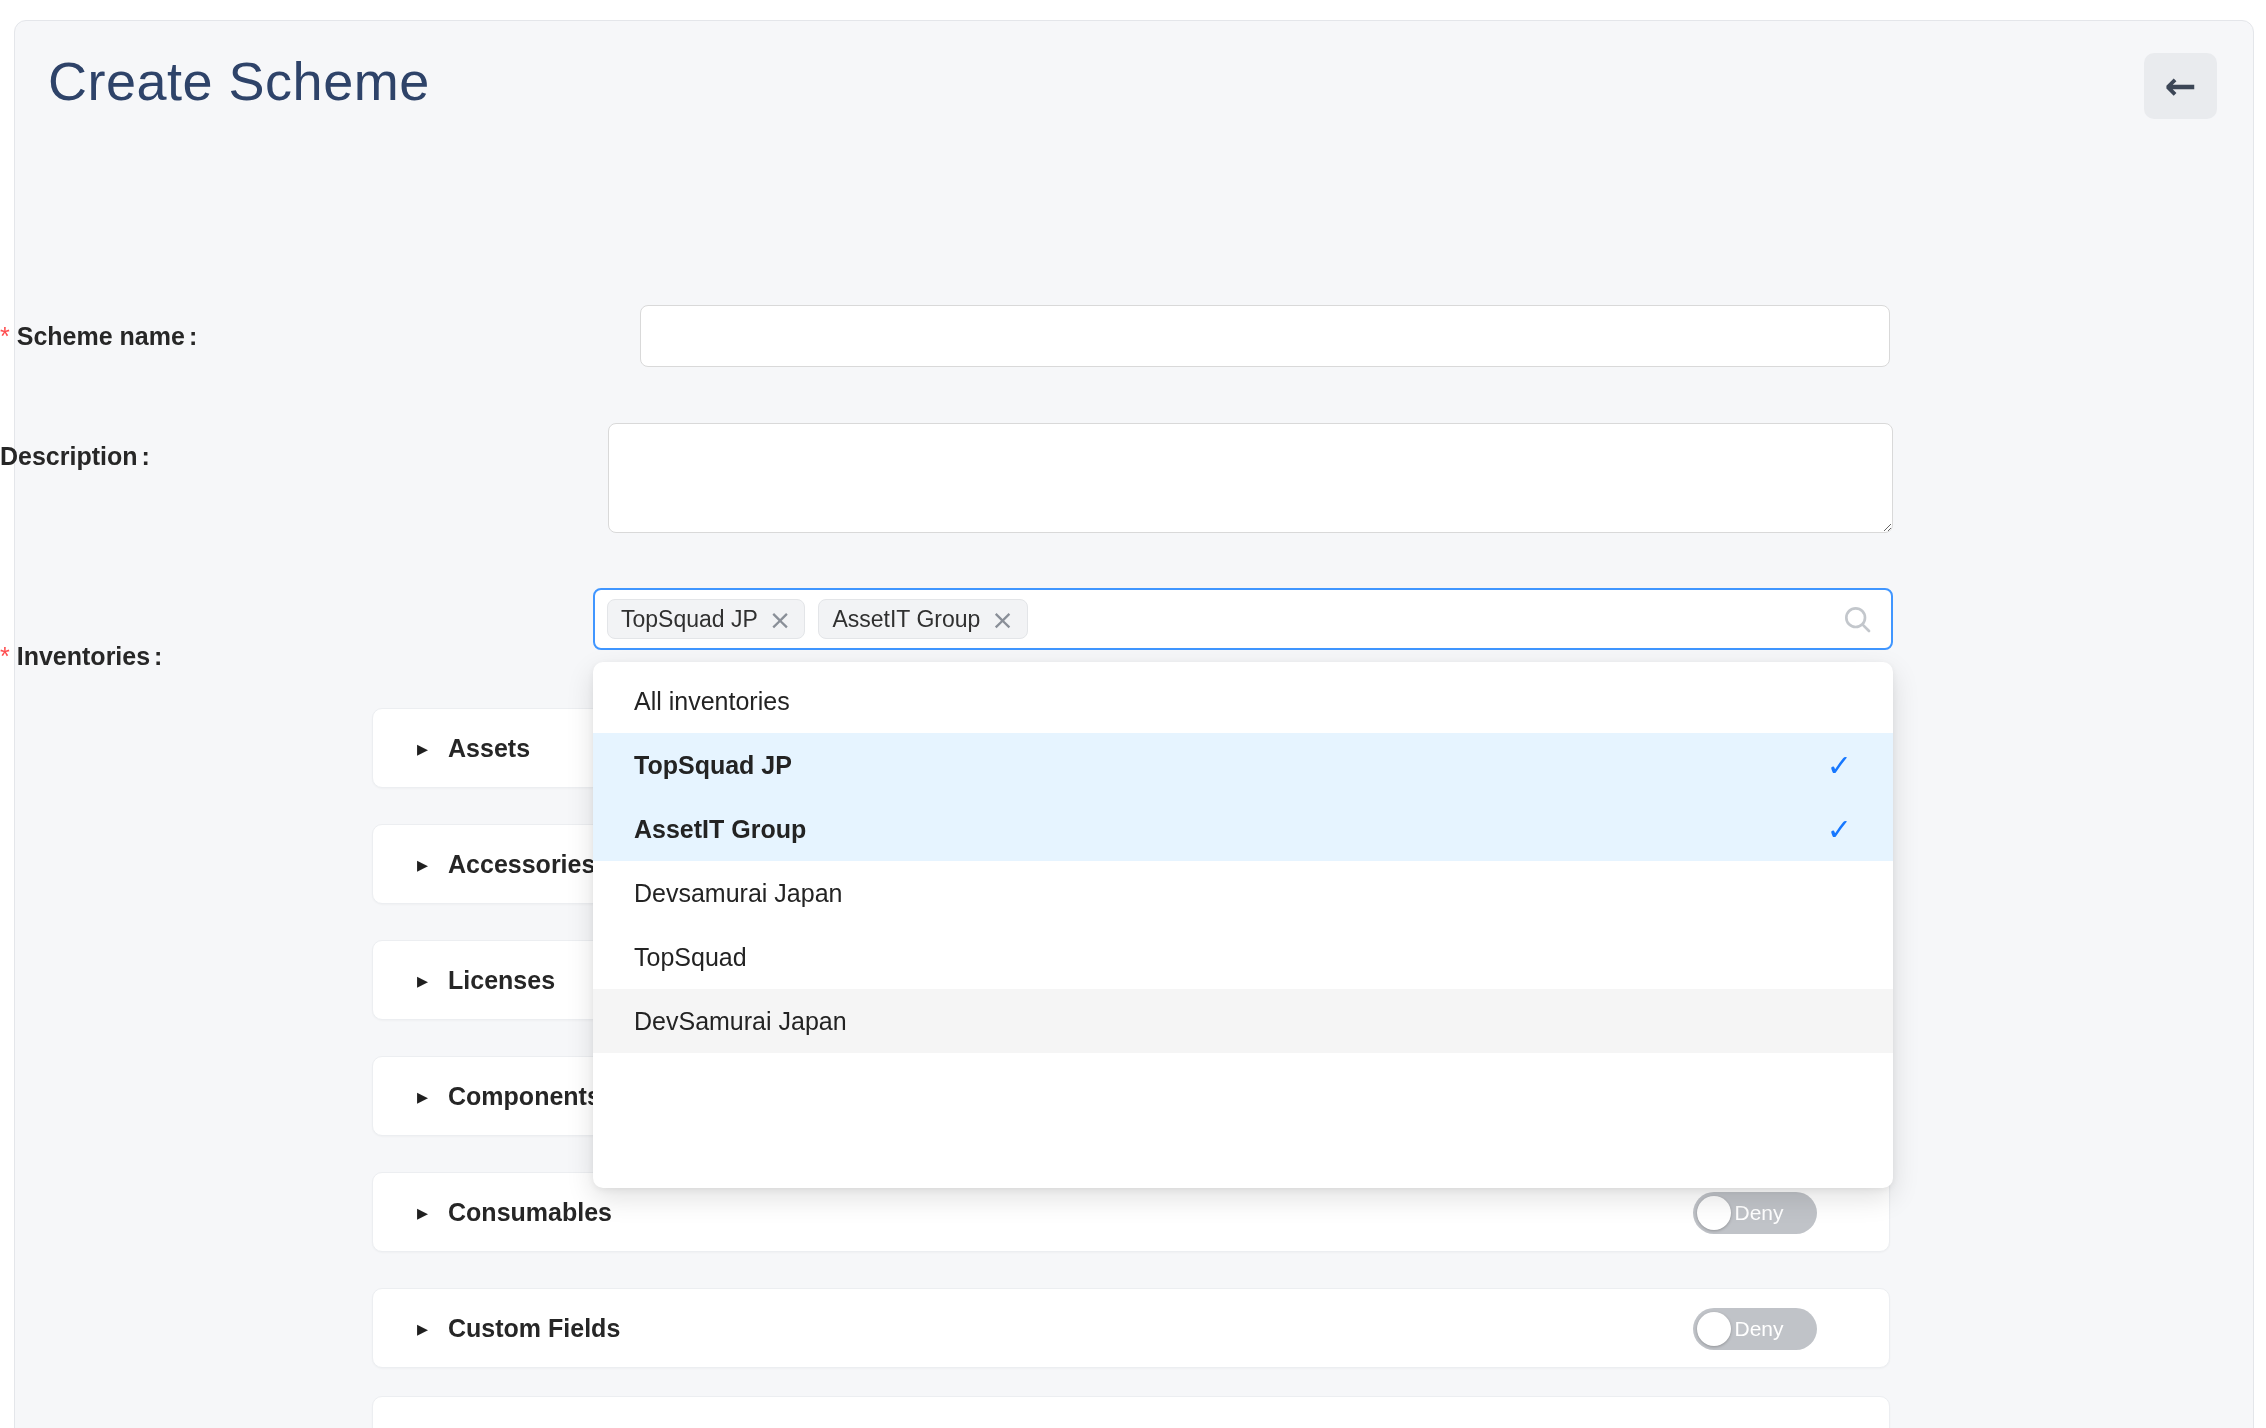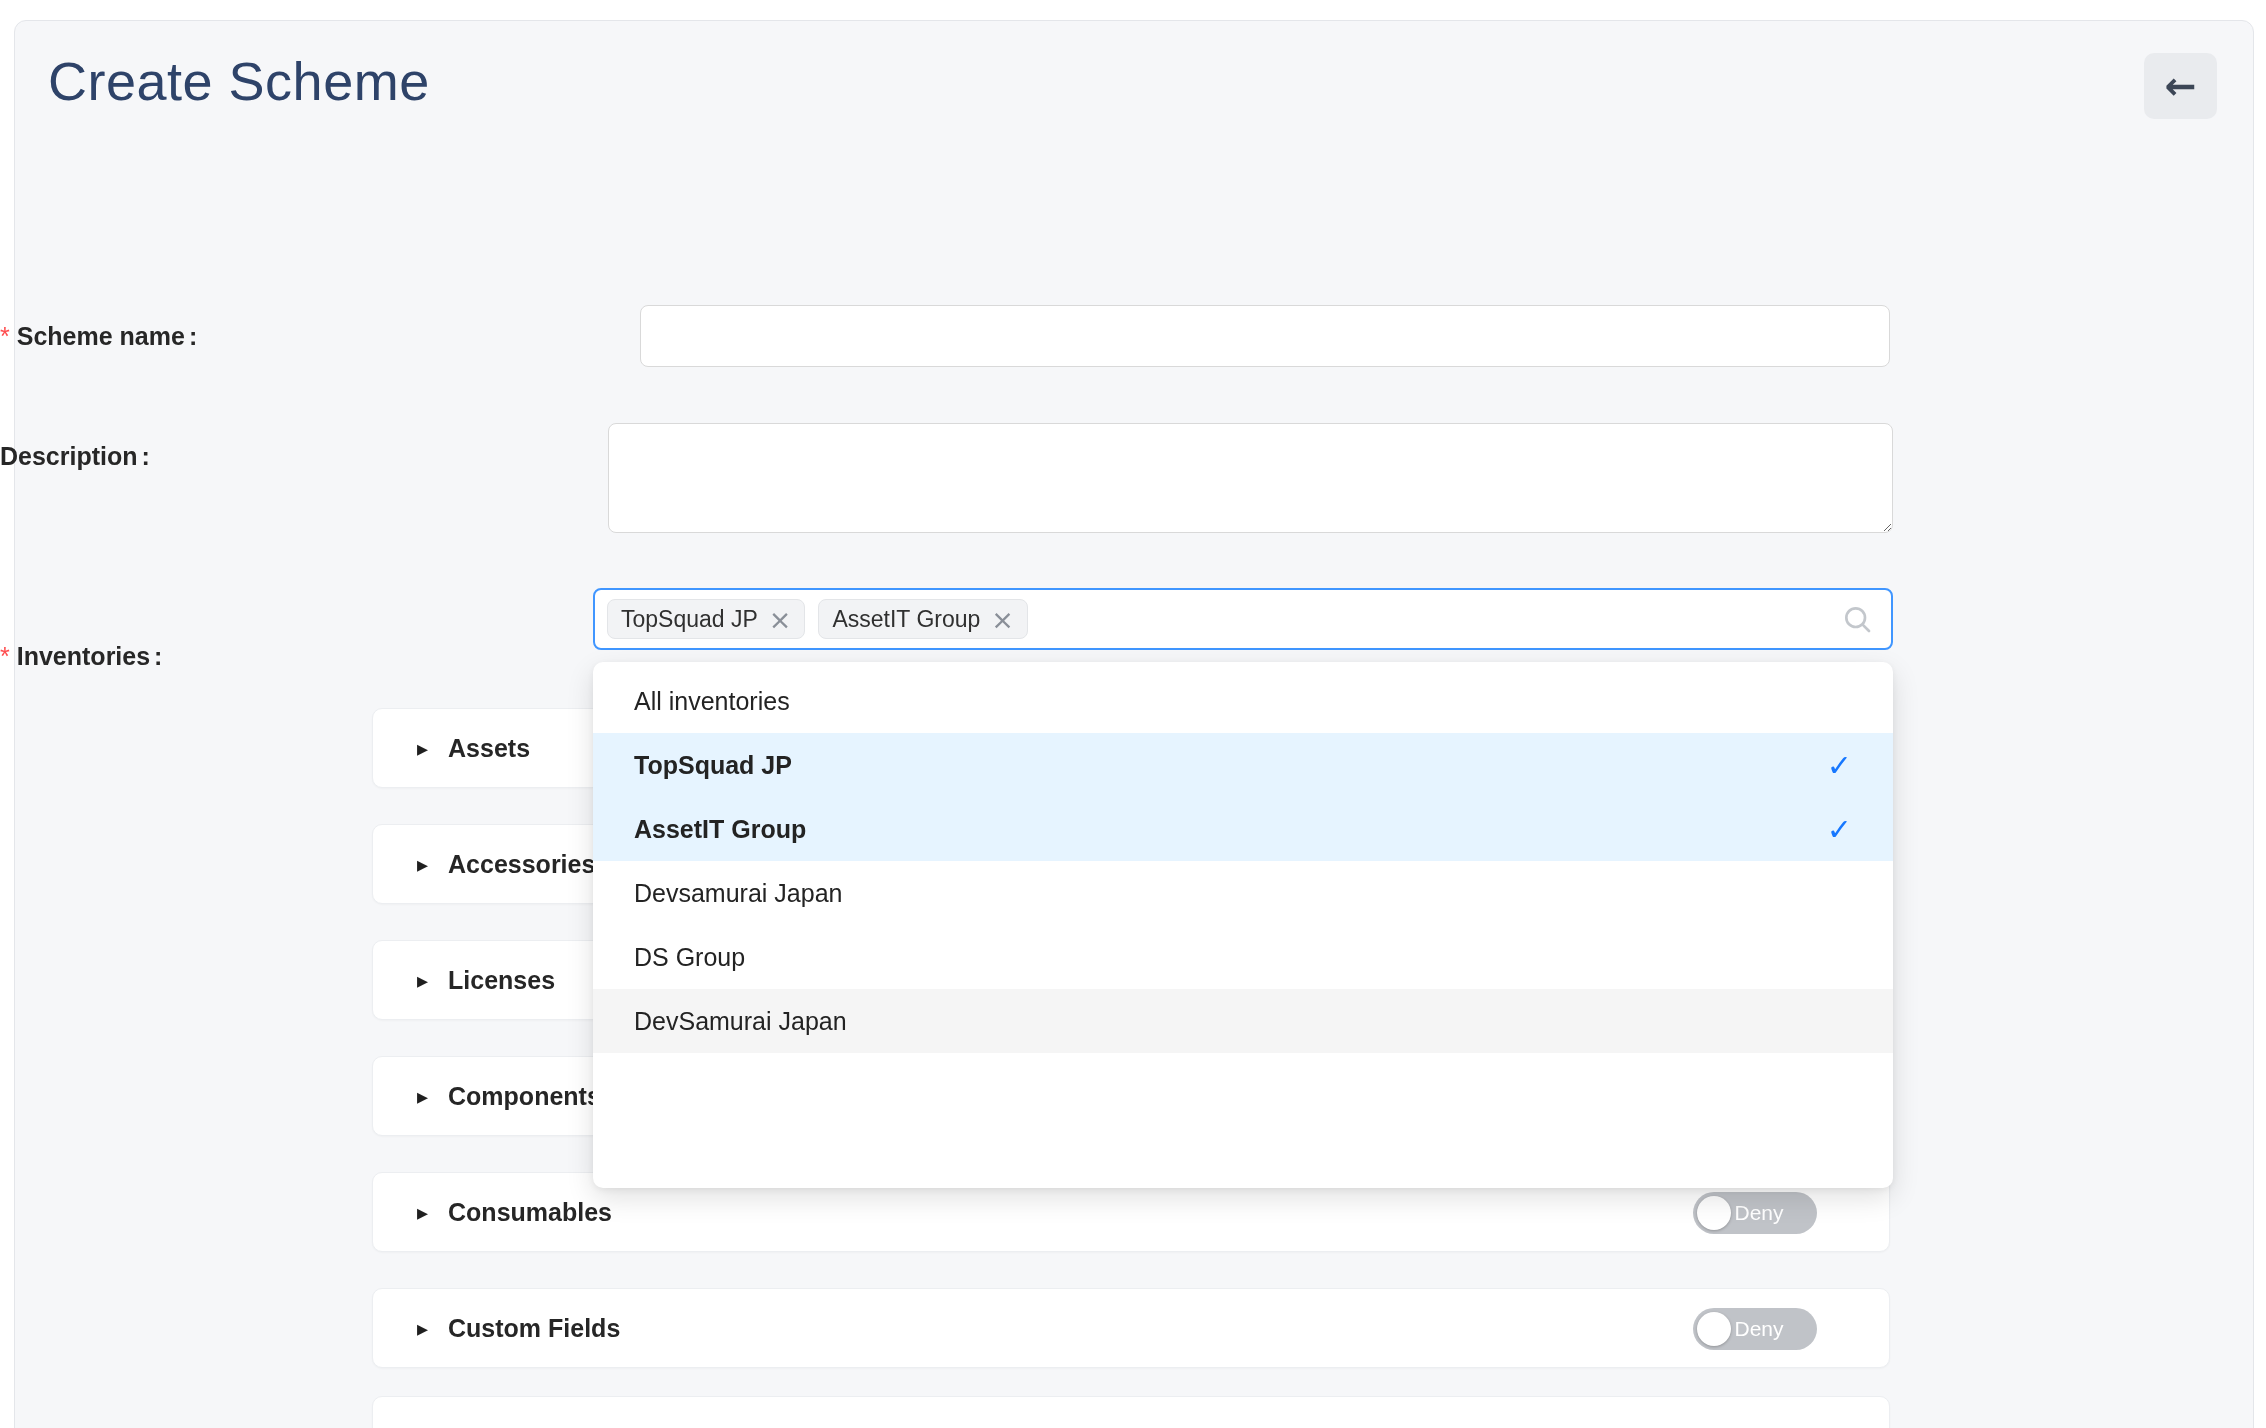--- a/index.html
+++ b/index.html
@@ -127,19 +127,19 @@
       <span class="check">✓</span>
     </div>
     <div class="dd-option selected">
       <span>AssetIT Group</span>
       <span class="check">✓</span>
     </div>
     <div class="dd-option">
       <span>Devsamurai Japan</span>
     </div>
     <div class="dd-option">
-      <span>DS Group</span>
+      <span>TopSquad</span>
     </div>
     <div class="dd-option active">
       <span>DevSamurai Japan</span>
     </div>
   </div>
 </div>
 
 </body></html>

